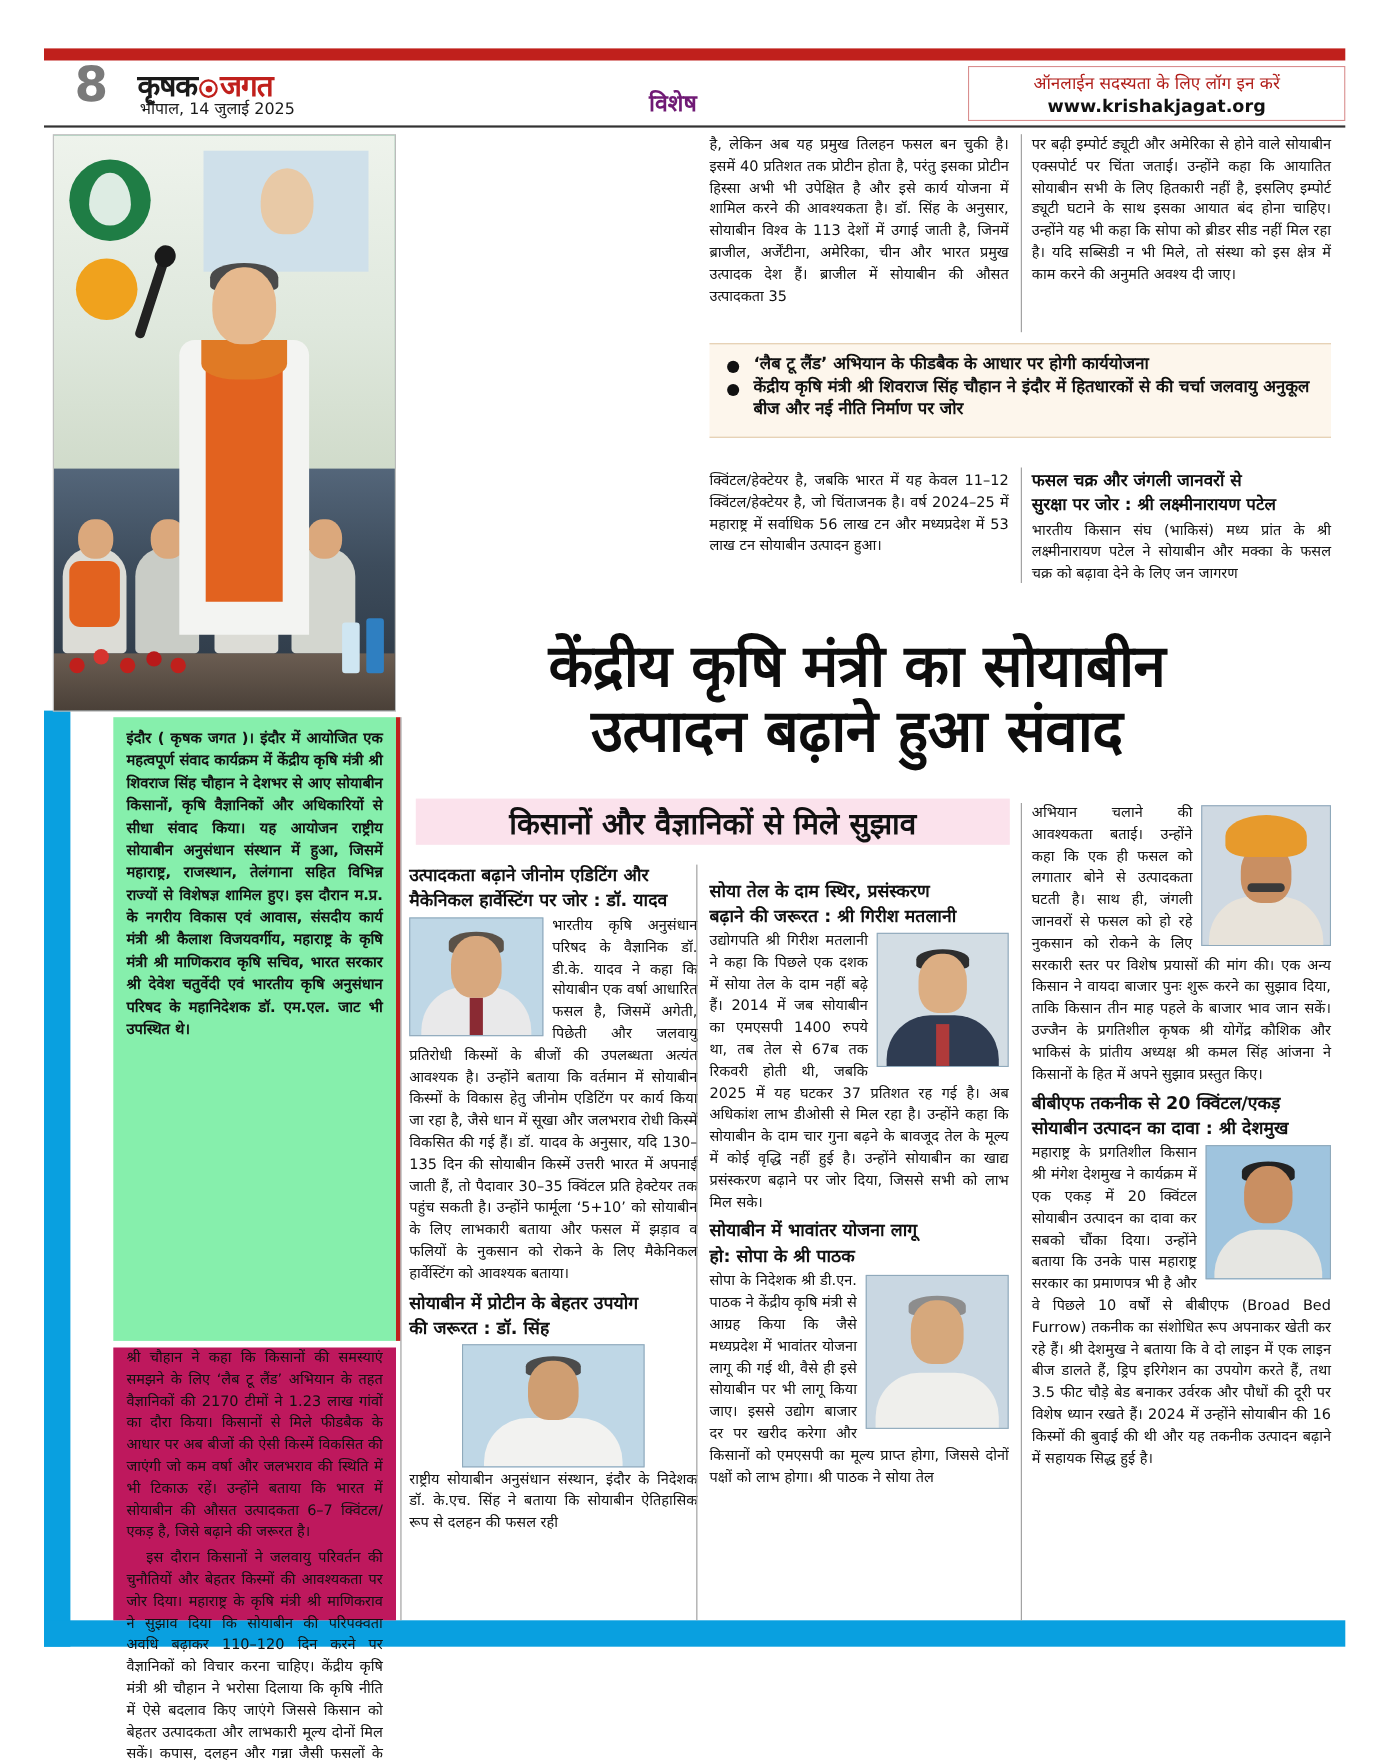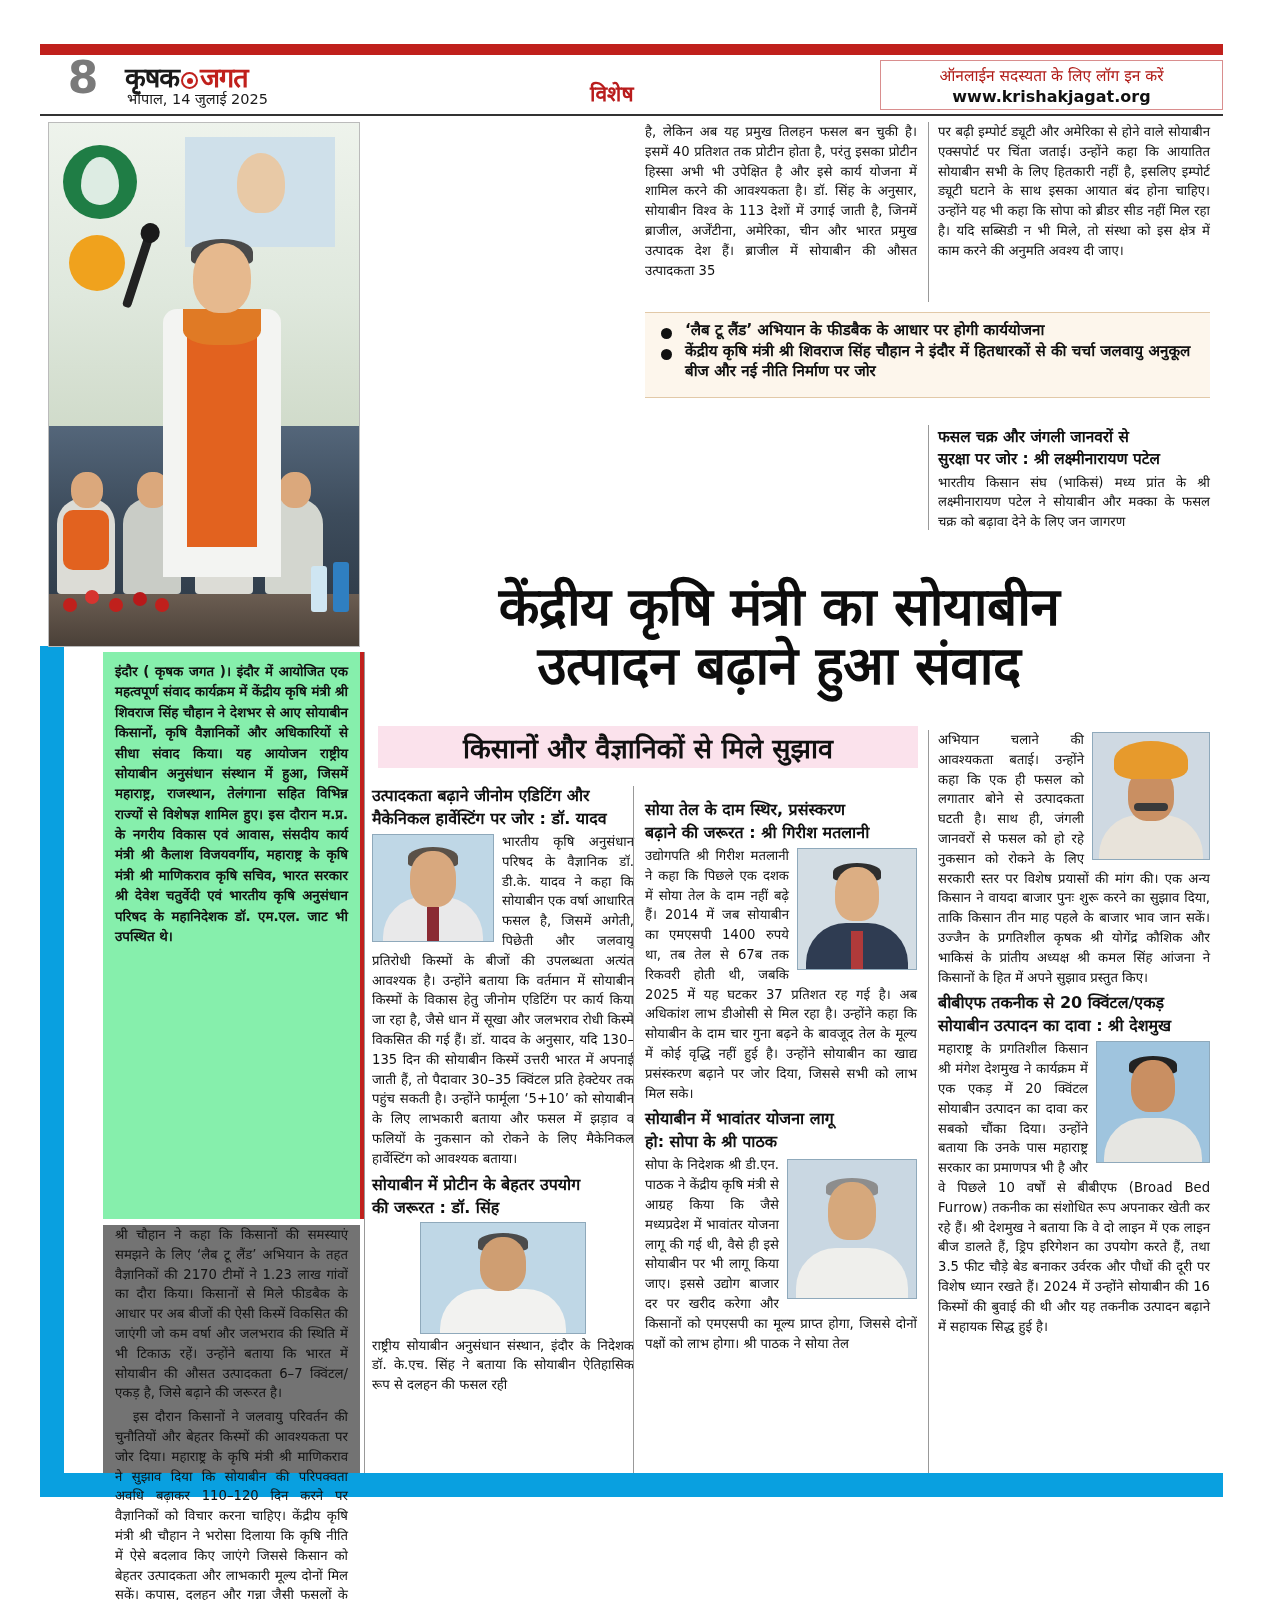--- a/index.html
+++ b/index.html
@@ -32,21 +32,21 @@
     content:""; position:absolute; left:3.5px; top:3.5px; width:6px; height:6px;
     background:#c0201c; border-radius:50%;
   }
   .brand .red { color:#c0201c; }
   .dateline-top {
     position:absolute; left:127px; top:88px;
     font-family:"DejaVu Sans", sans-serif; font-size:14.5px; color:#1a1a1a;
   }
   .section-word {
     position:absolute; left:590px; top:79px;
-    font-family:"DejaVu Sans", sans-serif; font-weight:bold; font-size:21px; color:#b91c1c;
+    font-family:"DejaVu Sans", sans-serif; font-weight:bold; font-size:21px; color:#701a75;
   }
   .onlinebox {
     position:absolute; left:880px; top:60px; width:343px; height:50px;
     border:1px solid #d98e8e; text-align:center; padding-top:3px;
   }
   .onlinebox .l1 { font-family:"DejaVu Sans", sans-serif; font-size:15.5px; color:#b01c18; }
   .onlinebox .l2 { font-family:"DejaVu Sans", sans-serif; font-size:16px; font-weight:bold; color:#111; margin-top:1px; }
   .head-rule { position:absolute; left:40px; top:114px; width:1183px; height:2px; background:#333; }
 
   
@@ -93,21 +93,21 @@
     position:absolute; left:103px; top:652px; width:257px; height:567px;
     background:#86efac; border-left:none; padding:10px 12px 0 12px;
   }
   .leftcol .redline { position:absolute; right:-4px; top:0; width:4px; height:100%; background:#c0201c; }
   .leftcol p {
     margin:0; font-family:"DejaVu Sans", sans-serif; font-weight:bold;
     font-size:13.4px; line-height:1.52; text-align:justify; color:#111;
   }
   .leftcol-2 {
     position:absolute; left:103px; top:1225px; width:257px; height:248px;
-    background:#737373; padding:0 12px 0 12px;
+    background:#be185d; padding:0 12px 0 12px;
   }
   .leftcol-2 p {
     margin:0; font-family:"DejaVu Sans", sans-serif;
     font-size:13.2px; line-height:1.5; text-align:justify; color:#111;
   }
   .leftcol-2 p + p { text-indent:18px; margin-top:4px; }
 
   
   .bodytext {
     font-family:"DejaVu Sans", sans-serif; font-size:13.2px; line-height:1.5;
@@ -278,20 +278,23 @@
 
   <div class="vrule" style="left:928px; top:122px; height:180px;"></div>
 
   <div class="bulletbox">
     <ul>
       <li>‘लैब टू लैंड’ अभियान के फीडबैक के आधार पर होगी कार्ययोजना</li>
       <li>केंद्रीय कृषि मंत्री श्री शिवराज सिंह चौहान ने इंदौर में हितधारकों से की चर्चा जलवायु अनुकूल बीज और नई नीति निर्माण पर जोर</li>
     </ul>
   </div>
 
+  <div class="col-m-mid">
+    <p class="bodytext">क्विंटल/हेक्टेयर है, जबकि भारत में यह केवल 11–12 क्विंटल/हेक्टेयर है, जो चिंताजनक है। वर्ष 2024–25 में महाराष्ट्र में सर्वाधिक 56 लाख टन और मध्यप्रदेश में 53 लाख टन सोयाबीन उत्पादन हुआ।</p>
+  </div>
 
   <div class="col-r-mid">
     <p class="subhead">फसल चक्र और जंगली जानवरों से</p>
     <p class="subhead">सुरक्षा पर जोर : श्री लक्ष्मीनारायण पटेल</p>
     <p class="bodytext">भारतीय किसान संघ (भाकिसं) मध्य प्रांत के श्री लक्ष्मीनारायण पटेल ने सोयाबीन और मक्का के फसल चक्र को बढ़ावा देने के लिए जन जागरण</p>
   </div>
 
   <div class="vrule" style="left:928px; top:425px; height:105px;"></div>
 
   <div class="headline-wrap">

